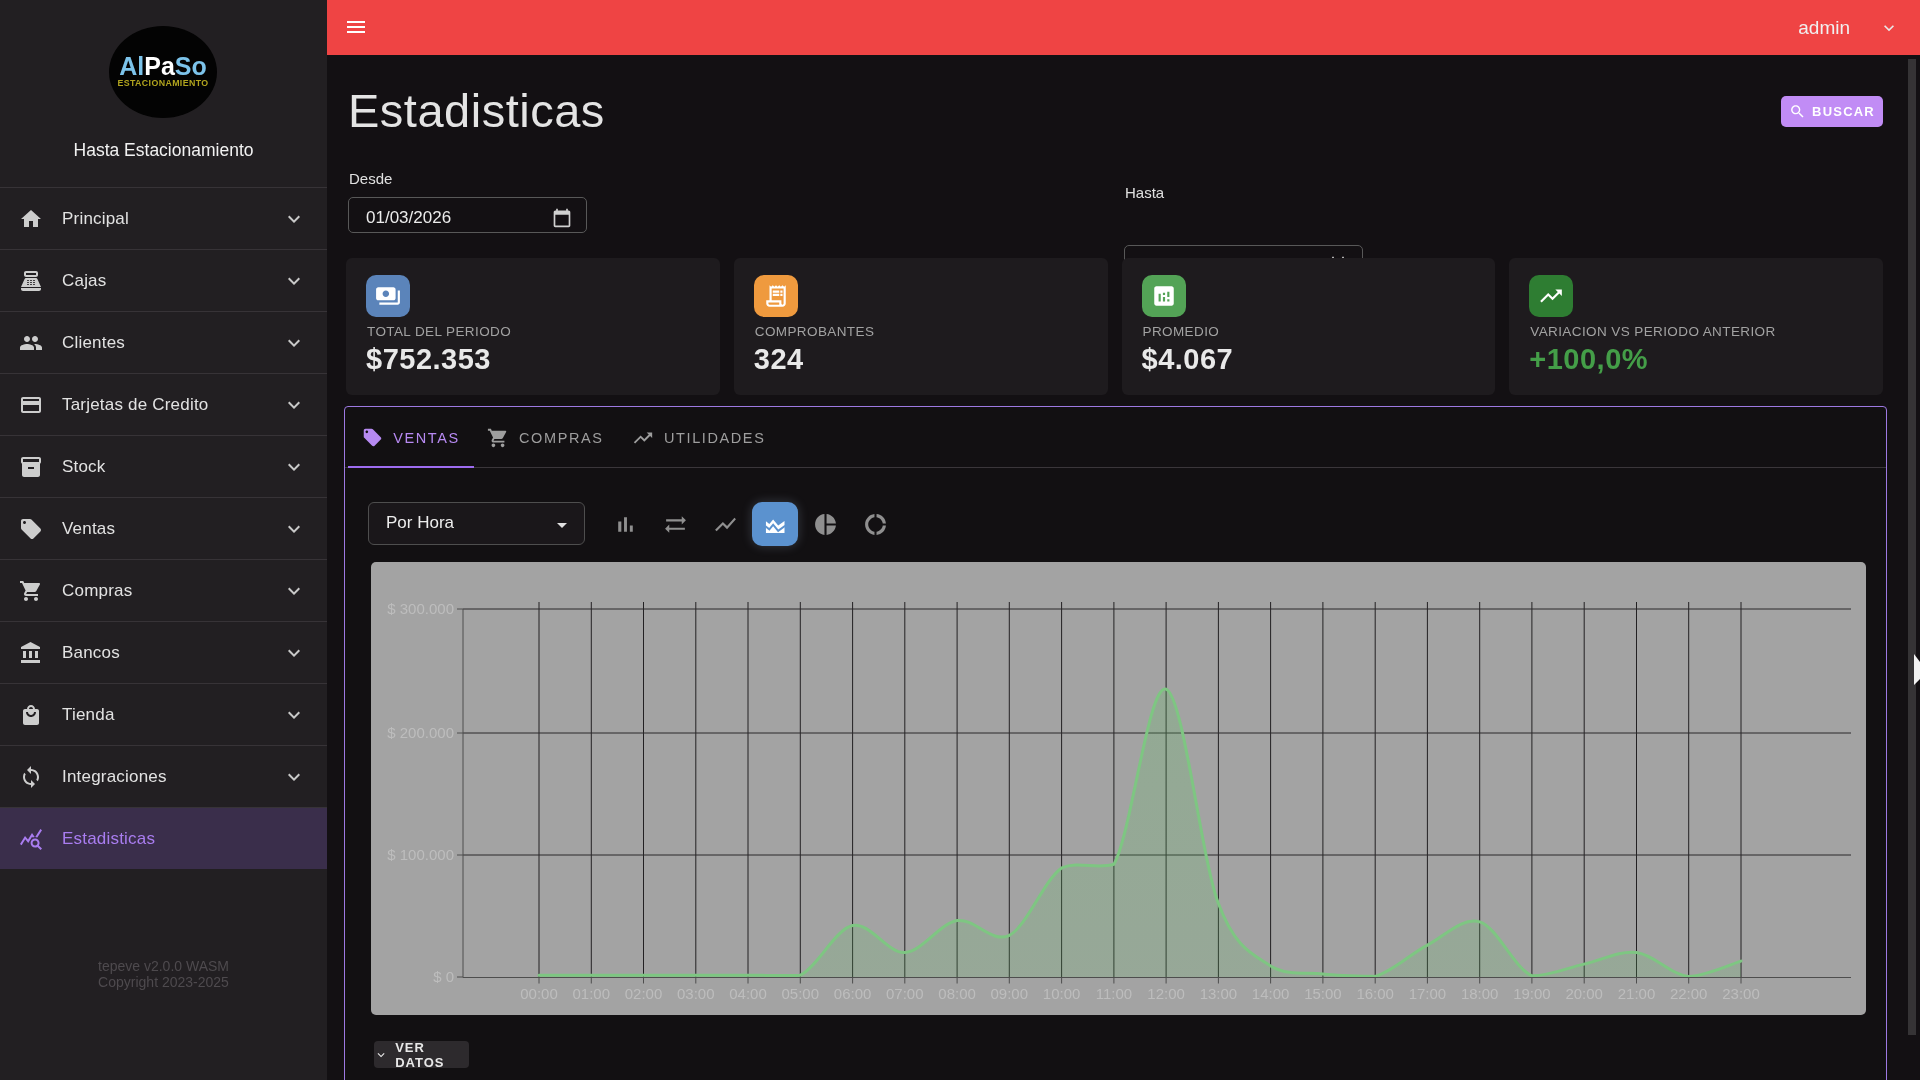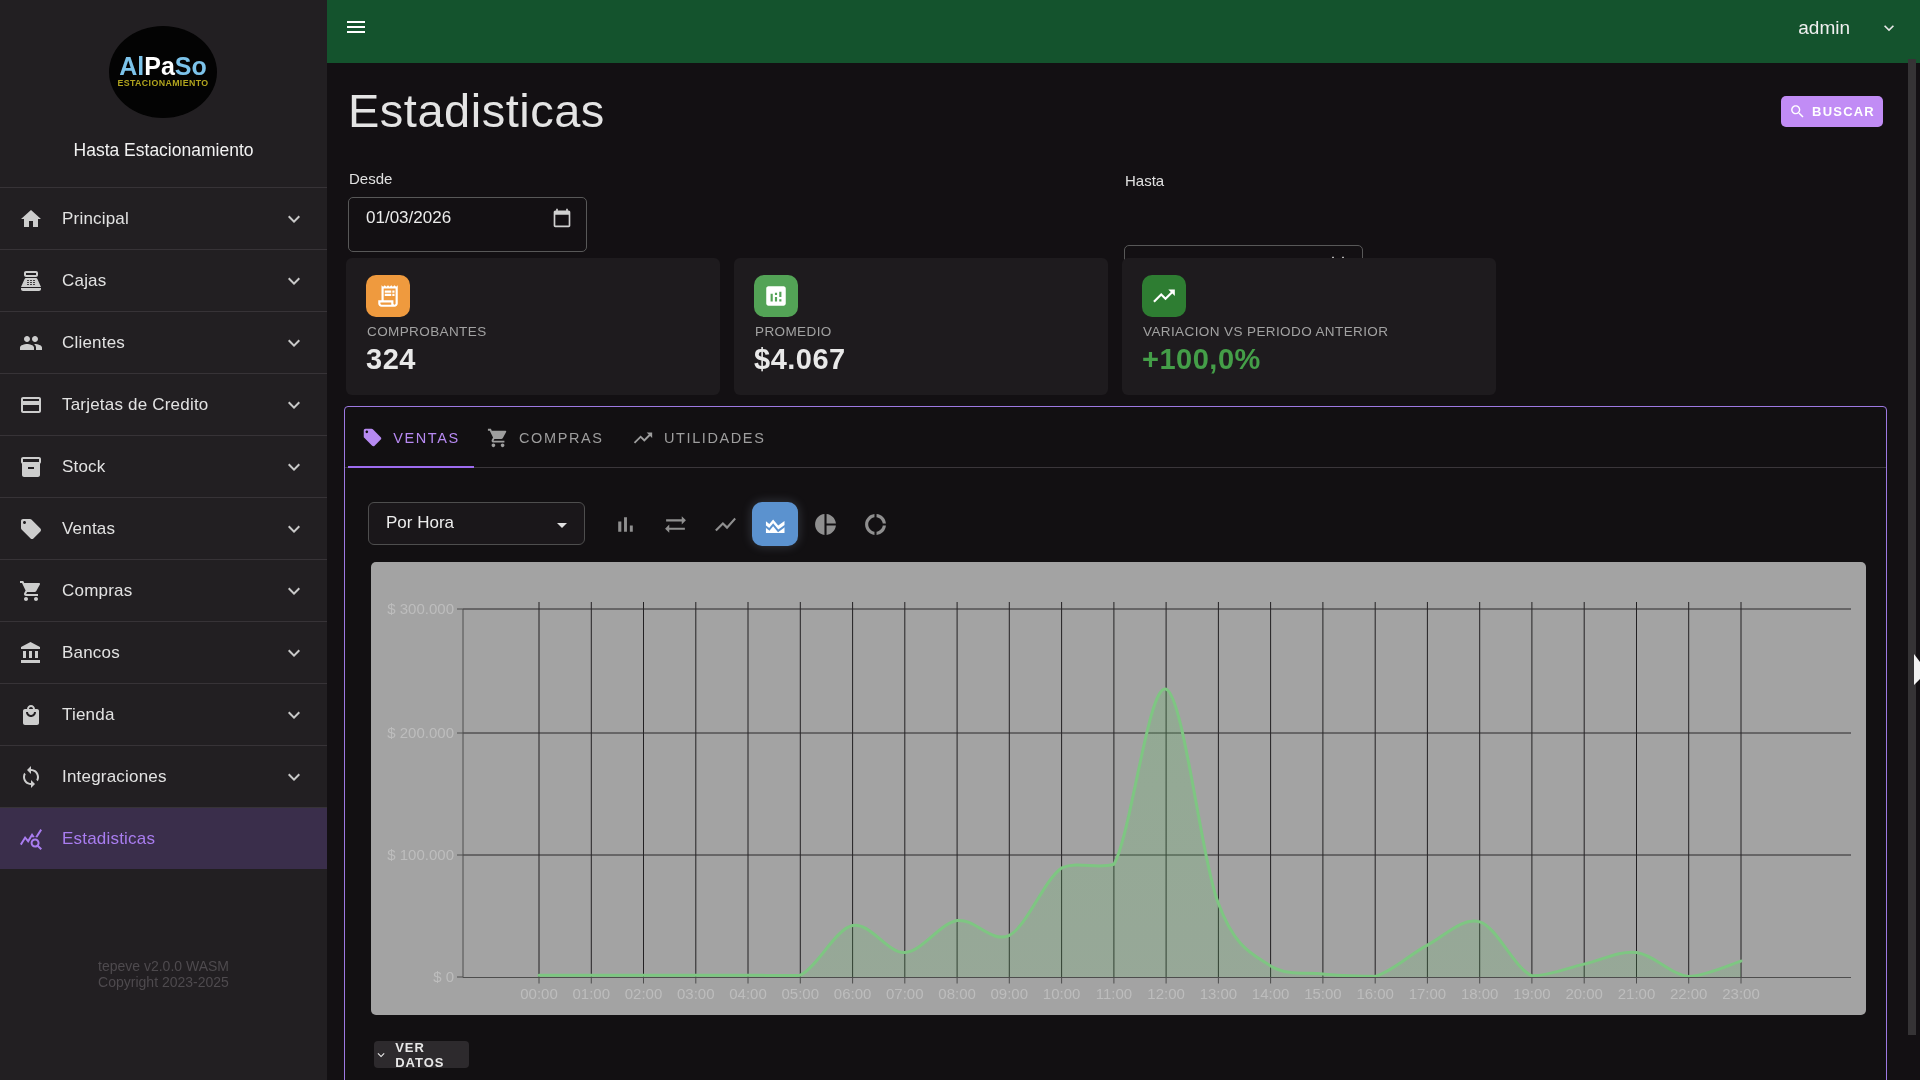--- a/index.html
+++ b/index.html
@@ -8,28 +8,28 @@
 .logo { position:absolute; left:109px; top:26px; width:108px; height:92px; }
 .brand { position:absolute; left:0; top:140px; width:327px; text-align:center; color:#f2f2f2; font-size:17.5px; }
 .nav { position:absolute; left:0; top:187px; width:327px; }
 .nav-item { position:relative; height:62px; border-top:1px solid #373337; display:flex; align-items:center;padding-left:16px; }
 .nav-item .micon { position:absolute; left:19px; width:24px; height:24px; }
 .nav-item .mlabel { position:absolute; left:62px; font-size:17px; color:#e2e2e2; letter-spacing:.2px; }
 .nav-item .chev { position:absolute; right:21px; width:24px; height:24px; }
 .nav-item.active { background:#3a2e4b; }
 .nav-item.active .mlabel { color:#a97df0; }
 .sb-footer { position:absolute; left:0; top:958px; width:327px; text-align:center; color:#4e4a4e; font-size:14px; line-height:16px; }
-.topbar { position:absolute; left:327px; top:0; width:1593px; height:63px; background:#14532d; }
+.topbar { position:absolute; left:327px; top:0; width:1593px; height:55px; background:#ef4444; }
 .burger { position:absolute; left:17px; top:15px; width:24px; height:24px; }
 .admin { position:absolute; right:70px; top:17px; color:#f0f0f0; font-size:19px; }
 .admin-chev { position:absolute; right:21px; top:18px; width:20px; height:20px; }
 .h1 { position:absolute; left:348px; top:83px; color:#e4e4e4; font-size:47px; font-weight:400; letter-spacing:.5px; }
 .buscar { position:absolute; left:1781px; top:96px; width:102px; height:31px; background:#c18cf5; border-radius:5px; color:#fff; font-size:13px; font-weight:bold; letter-spacing:1.2px; display:flex; align-items:center; justify-content:center; gap:6px; }
 .dlabel { position:absolute; color:#e0e0e0; font-size:15px; }
-.dinput { position:absolute; width:239px; height:55px; border:1px solid #585858; border-radius:5px; color:#ececec; font-size:17px; line-height:39px; padding-left:17px; }
+.dinput { position:absolute; width:239px; height:36px; border:1px solid #585858; border-radius:5px; color:#ececec; font-size:17px; line-height:39px; padding-left:17px; }
 .dinput svg { position:absolute; right:14px; top:10px; width:20px; height:20px; }
 .cards { position:absolute; left:346px; top:258px; width:1537px; display:flex; gap:14px; }
 .card { width:374px; height:137px; background:#1e1b1e; border-radius:6px; position:relative; }
 .card .cicon { position:absolute; left:20px; top:17px; width:44px; height:42px; border-radius:10px; display:flex; align-items:center; justify-content:center; }
 .card .clabel { position:absolute; left:21px; top:66px; font-size:13.5px; color:#a2a2a2; letter-spacing:.4px; }
 .card .cvalue { position:absolute; left:20px; top:85px; font-size:29px; font-weight:bold; color:#e9e9e9; letter-spacing:.5px; }
 .panel { position:absolute; left:344px; top:406px; width:1543px; height:700px; border:1px solid #9d79e2; border-radius:4px; background:#121012; }
 .tabs { position:absolute; left:0; top:0; width:100%; height:61px; border-bottom:1px solid #3a363a; }
 .tab { position:absolute; top:0; height:61px; display:flex; align-items:center; gap:10px; font-size:14.5px; letter-spacing:1.6px; color:#9e9e9e; font-weight:400; }
 .tab.vtab { left:3px; width:126px; justify-content:center; color:#b78af2; }
@@ -163,25 +163,34 @@
     </svg>
 </div>
 <div class="h1">Estadisticas</div>
 <div class="buscar"><svg width="17" height="17" viewBox="0 0 24 24" fill="#ffffff">
       <path d="M15.5 14h-.79l-.28-.27C15.41 12.59 16 11.11 16 9.5 16 5.91 13.09 3 9.5 3S3 5.91 3 9.5 5.91 16 9.5 16c1.61 0 3.09-.59 4.23-1.57l.27.28v.79l5 4.99L20.49 19l-4.99-5zm-6 0C7.01 14 5 11.99 5 9.5S7.01 5 9.5 5 14 7.01 14 9.5 11.99 14 9.5 14z"></path>
     </svg>BUSCAR</div>
 <div class="dlabel" style="left:349px;top:170px;">Desde</div>
 <div class="dinput" style="left:348px;top:197px;">01/03/2026<svg viewBox="0 0 24 24" fill="#d0d0d0">
       <path d="M20 3h-1V1h-2v2H7V1H5v2H4c-1.1 0-2 .9-2 2v16c0 1.1.9 2 2 2h16c1.1 0 2-.9 2-2V5c0-1.1-.9-2-2-2zm0 18H4V8h16v13z"></path>
     </svg></div>
-<div class="dlabel" style="left:1125px;top:172px;">Hasta</div>
+<div class="dlabel" style="left:1125px;top:184px;">Hasta</div>
 <div class="dinput" style="left:1124px;top:197px;margin-top:48px;">21/03/2026<svg viewBox="0 0 24 24" fill="#d0d0d0">
       <path d="M20 3h-1V1h-2v2H7V1H5v2H4c-1.1 0-2 .9-2 2v16c0 1.1.9 2 2 2h16c1.1 0 2-.9 2-2V5c0-1.1-.9-2-2-2zm0 18H4V8h16v13z"></path>
     </svg></div>
 <div class="cards" id="cards">
+<div class="card">
+      <div class="cicon" style="background:#5b84ba;">
+        <svg width="26" height="26" viewBox="0 0 24 24" fill="#ffffff">
+          <path d="M19 14V6c0-1.1-.9-2-2-2H3c-1.1 0-2 .9-2 2v8c0 1.1.9 2 2 2h14c1.1 0 2-.9 2-2zm-9-1c-1.66 0-3-1.34-3-3s1.34-3 3-3 3 1.34 3 3-1.34 3-3 3zm13-6v11c0 1.1-.9 2-2 2H4v-2h17V7h2z"></path>
+        </svg>
+      </div>
+      <div class="clabel">TOTAL DEL PERIODO</div>
+      <div class="cvalue">$752.353</div>
+    </div>
 <div class="card">
       <div class="cicon" style="background:#ef9a3e;">
         <svg width="26" height="26" viewBox="0 0 24 24" fill="#ffffff">
           <path d="M19.5 3.5 18 2l-1.5 1.5L15 2l-1.5 1.5L12 2l-1.5 1.5L9 2 7.5 3.5 6 2v14H3v3c0 1.66 1.34 3 3 3h12c1.66 0 3-1.34 3-3V2l-1.5 1.5zM15 20H6c-.55 0-1-.45-1-1v-1h10v2zm4-1c0 .55-.45 1-1 1s-1-.45-1-1v-3H8V5h11v14zM9 7h6v2H9zm7 0h2v2h-2zM9 10h6v2H9zm7 0h2v2h-2z"></path>
         </svg>
       </div>
       <div class="clabel">COMPROBANTES</div>
       <div class="cvalue">324</div>
     </div>
 <div class="card">

